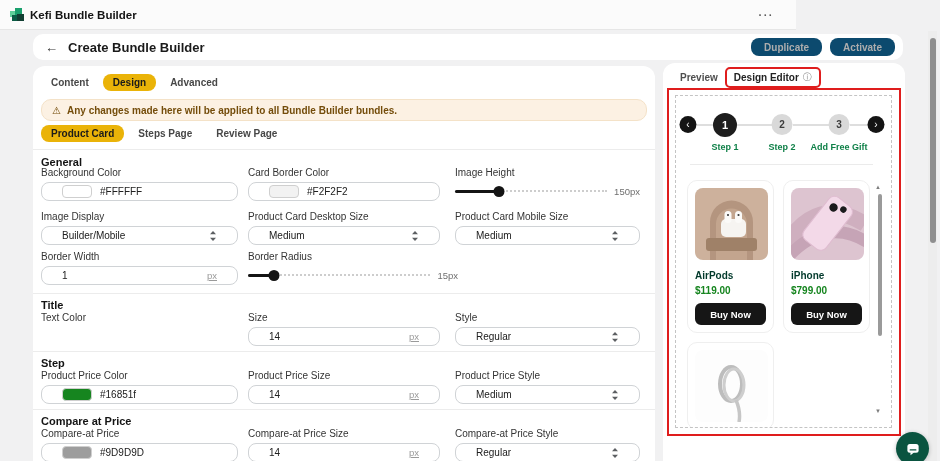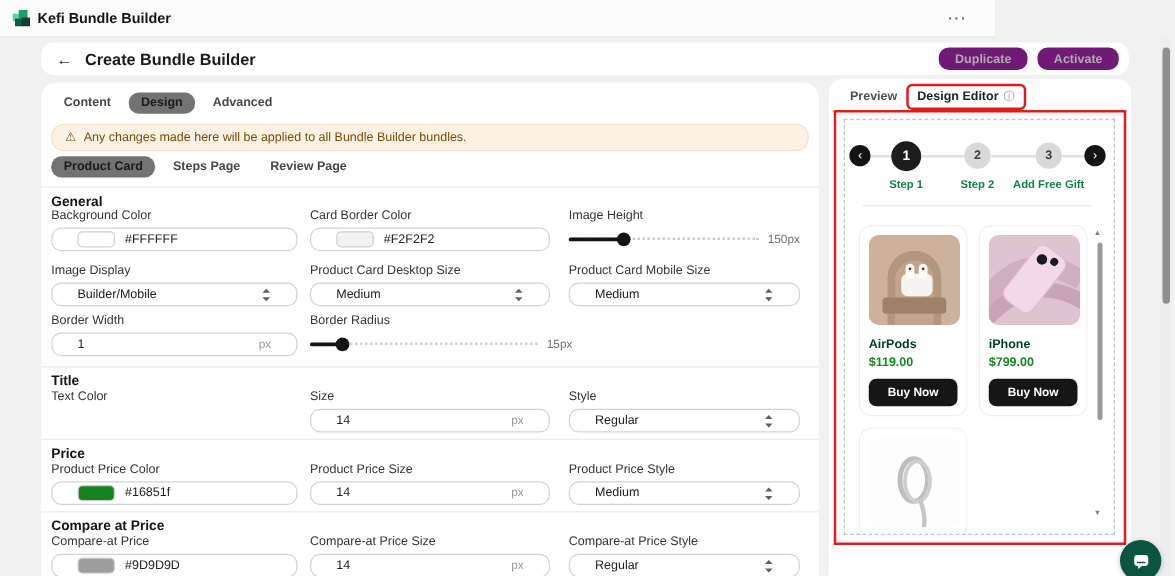--- a/index.html
+++ b/index.html
@@ -16,50 +16,50 @@
   .overflow { margin-left:auto; margin-right:12px; color:#5c5c5c; font-size:11px;
               letter-spacing:1.5px; font-weight:bold; cursor:pointer; }
 
   
   .header-card { position:absolute; left:33px; top:34px; width:870px; height:26px;
                  background:#ffffff; border-radius:10px; display:flex; align-items:center;
                  padding:0 8px 0 12px; }
   .back { font-size:13px; color:#303030; margin-right:10px; cursor:pointer; }
   .page-title { font-size:13px; font-weight:bold; color:#1a1a1a; }
   .header-actions { margin-left:auto; display:flex; gap:8px; }
-  .btn-disabled { border:none; background:#701a75; color:#adadad; font-size:10px;
+  .btn-disabled { border:none; background:#0c4a6e; color:#adadad; font-size:10px;
                   font-weight:bold; height:18px; padding:0 13px; border-radius:8px;
                   font-family:inherit;text-align:right; }
 
   
   .left-card { position:absolute; left:33px; top:66px; width:622px; height:410px;
                background:#ffffff; border-radius:12px; }
   .tabs { position:absolute; left:8px; top:8px; display:flex; align-items:center; gap:4px; }
   .tab { font-size:10px; font-weight:bold; color:#474747; padding:3px 10px;
          border-radius:8px; cursor:pointer; }
-  .tab.active { background:#737373; color:#1a1a1a;text-align:center; }
+  .tab.active { background:#eab308; color:#1a1a1a;text-align:center; }
   .banner { position:absolute; left:8px; top:33px; width:606px; height:22px;
             background:#fcf1e3; border:1px solid #f4e2c8; border-radius:10px;
             display:flex; align-items:center; padding:0 10px; gap:6px; }
   .banner-icon { font-size:10px; color:#744d0b; }
-  .banner-text { font-size:10px; color:#744d0b; font-weight:normal; }
+  .banner-text { font-size:10px; color:#744d0b; font-weight:bold; }
   .subtabs { position:absolute; left:8px; top:59px; display:flex; align-items:center; gap:4px; }
   .hdiv { position:absolute; left:0; right:0; height:1px; background:#ececec; }
 
   .sec-title { position:absolute; left:8px; font-size:11px; font-weight:bold; color:#141414; }
   .field { position:absolute; }
   .c1 { left:8px;   width:197px; }
   .c2 { left:215px; width:192px; }
   .c3 { left:422px; width:185px; }
   .field label { display:block; font-size:10px; color:#343434; margin-bottom:4px; }
   .input, .select { height:19px; border:1px solid #d0d3d6; border-radius:8px;
                     background:#fff; display:flex; align-items:center; padding:0 20px; }
   .input input { border:none; outline:none; background:transparent; flex:1; min-width:0;
                  font-size:10px; color:#202020; font-family:inherit; }
-  .unit { font-size:9.5px; color:#9a9a9a; margin-left:20px; }
+  .unit { font-size:9.5px; color:#9a9a9a; margin-left:20px;text-decoration:underline; }
   .swatch { width:30px; height:13px; border-radius:4px; border:1px solid #cfcfcf;
             margin-right:8px; flex:none; }
   .select { cursor:pointer; }
   .sel-val { flex:1; font-size:10px; color:#202020; }
   .updown { width:8px; height:12px; flex:none; }
 
   .slider-row { display:flex; align-items:center; height:19px; }
   .slider { position:relative; flex:1; height:13px; cursor:pointer; }
   .sl-dots { position:absolute; left:0; right:0; top:5px; border-top:2px dotted #cdcdcd; }
   .sl-fill { position:absolute; left:0; top:5px; height:3px; background:#141414; border-radius:2px; }
@@ -268,21 +268,21 @@
         <span class="sel-val">Regular</span>
         <svg class="updown" viewBox="0 0 8 12">
             <path d="M4 1 L7 4.2 H1 Z" fill="#5c5f62"></path>
             <path d="M4 11 L1 7.8 H7 Z" fill="#5c5f62"></path>
           </svg>
       </div>
     </div>
 
     <div class="hdiv" style="top:285px"></div>
 
-    <h2 class="sec-title" style="top:291px">Price</h2>
+    <h2 class="sec-title" style="top:291px">Step</h2>
     <div class="field c1" style="top:304px">
       <label>Product Price Color</label>
       <div class="input">
         <span class="swatch" style="background: rgb(22, 133, 31);"></span>
         <input value="#16851f" style="">
       </div>
     </div>
     <div class="field c2" style="top:304px">
       <label>Product Price Size</label>
       <div class="input">

